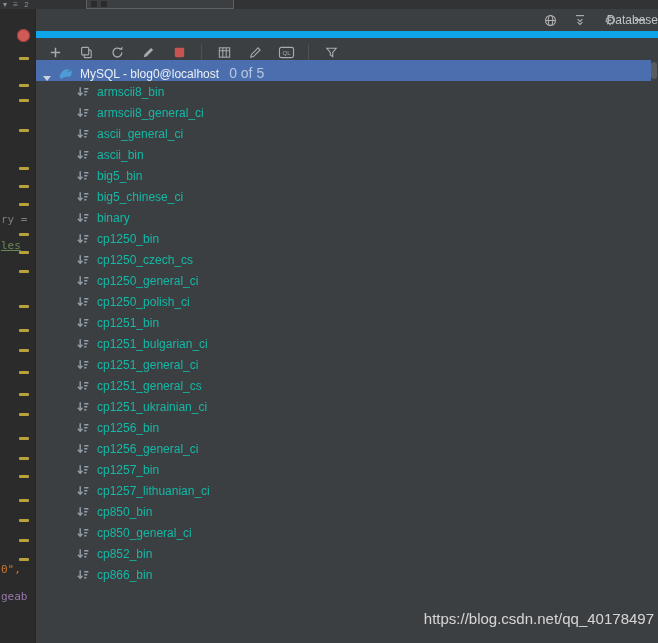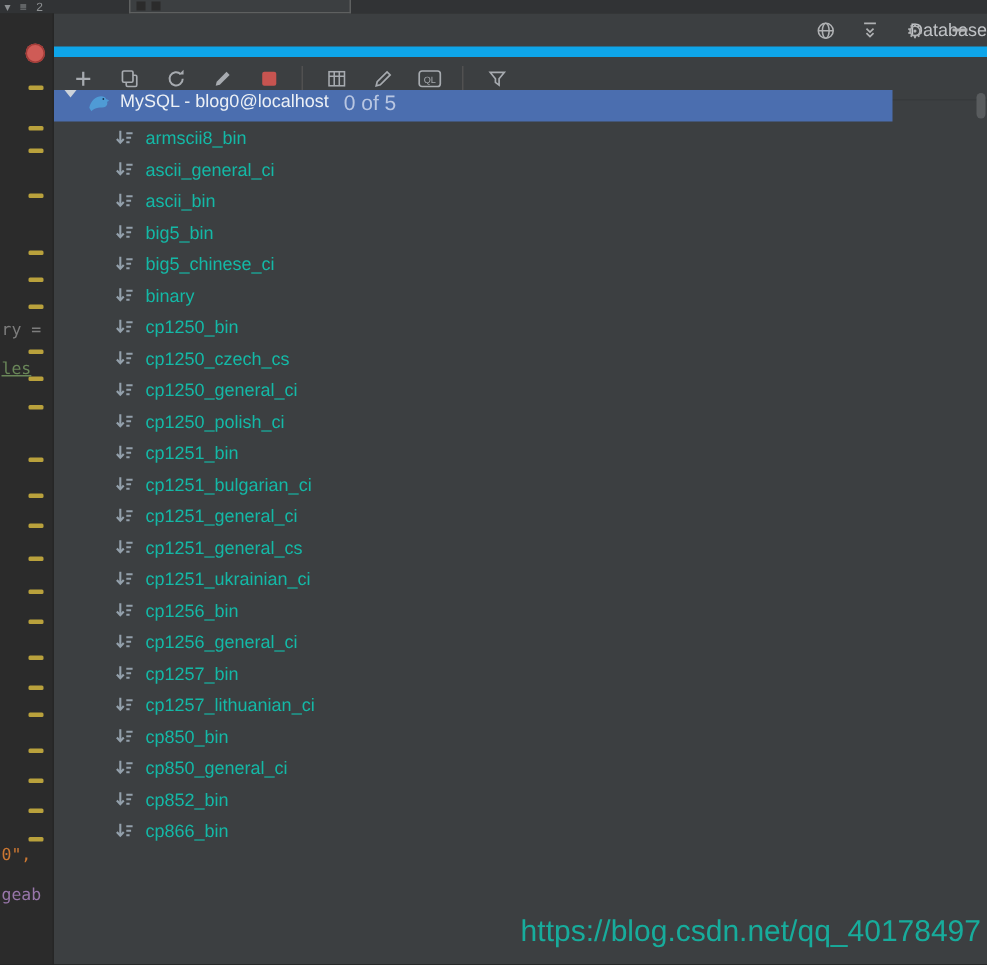--- a/index.html
+++ b/index.html
@@ -26,30 +26,30 @@
   .tb-icons{position:absolute;right:10px;top:0;height:22px;display:flex;align-items:center;gap:14px;}
   .tb-icons .icon-btn{width:16px;height:16px;display:flex;align-items:center;justify-content:center;cursor:default;}
   .gear-glyph{font-size:13px;color:#afb1b3;line-height:1;}
   .min-bar{width:10px;height:2px;background:#afb1b3;}
   
   .toolbar{height:28px;display:flex;align-items:center;gap:13px;padding-left:10px;border-bottom:1px solid #373a3c;}
   .toolbar .icon-btn{width:18px;height:18px;display:flex;align-items:center;justify-content:center;}
   .sep{width:1px;height:16px;background:#515151;}
   
   .tree{position:absolute;left:0;top:51px;width:622px;height:583px;overflow:hidden;}
-  .root-row{height:21px;width:559px;background:#4b6eaf;display:flex;align-items:flex-start;}
+  .root-row{height:21px;width:615px;background:#4b6eaf;display:flex;align-items:flex-end;}
   .tri-down{margin-left:7px;width:0;height:0;border-left:4px solid transparent;border-right:4px solid transparent;border-top:5px solid #cdd3da;}
   .root-row .dbicon{margin-left:7px;}
   .root-label{margin-left:6px;font-size:12px;color:#ecf0f5;}
   .root-count{margin-left:10px;font-size:14px;color:#b8c6e2;}
   .tree-row{height:21px;display:flex;align-items:center;padding-left:39px;gap:6px;}
   .row-label{font-size:12px;color:#14b8a6;}
   .thumb{position:absolute;right:1px;top:2px;width:6px;height:17px;background:#595c5e;border-radius:3px;}
   
-  .watermark{position:absolute;right:4px;top:610px;font-size:20px;color:#14b8a6;opacity:.9;}
+  .watermark{position:absolute;right:4px;top:610px;font-size:15px;color:#e5e5e5;opacity:.9;}
   svg{display:block;}
 </style>
 </head>
 <body>
 
 <div class="root">
 
   <div class="top-strip">
     <span class="top-glyphs">▾ ≡ 2</span>
     <div class="combo-remnant">
@@ -198,20 +198,30 @@
     <span class="row-label">armscii8_bin</span>
   </div>
           <div class="tree-row">
     <span>
       <svg width="16" height="16" viewBox="0 0 16 16">
         <path d="M5.2 3.2v7.6" stroke="#93a0ab" stroke-width="1.4" fill="none"></path>
         <path d="M2.9 8.7l2.3 2.5 2.3-2.5" fill="none" stroke="#93a0ab" stroke-width="1.4"></path>
         <path d="M9.2 4.8h4.2M9.2 7.8h3.2M9.2 10.8h2.2" stroke="#93a0ab" stroke-width="1.4"></path>
       </svg>
     </span>
+    <span class="row-label">armscii8_general_ci</span>
+  </div>
+          <div class="tree-row">
+    <span>
+      <svg width="16" height="16" viewBox="0 0 16 16">
+        <path d="M5.2 3.2v7.6" stroke="#93a0ab" stroke-width="1.4" fill="none"></path>
+        <path d="M2.9 8.7l2.3 2.5 2.3-2.5" fill="none" stroke="#93a0ab" stroke-width="1.4"></path>
+        <path d="M9.2 4.8h4.2M9.2 7.8h3.2M9.2 10.8h2.2" stroke="#93a0ab" stroke-width="1.4"></path>
+      </svg>
+    </span>
     <span class="row-label">ascii_general_ci</span>
   </div>
           <div class="tree-row">
     <span>
       <svg width="16" height="16" viewBox="0 0 16 16">
         <path d="M5.2 3.2v7.6" stroke="#93a0ab" stroke-width="1.4" fill="none"></path>
         <path d="M2.9 8.7l2.3 2.5 2.3-2.5" fill="none" stroke="#93a0ab" stroke-width="1.4"></path>
         <path d="M9.2 4.8h4.2M9.2 7.8h3.2M9.2 10.8h2.2" stroke="#93a0ab" stroke-width="1.4"></path>
       </svg>
     </span>

